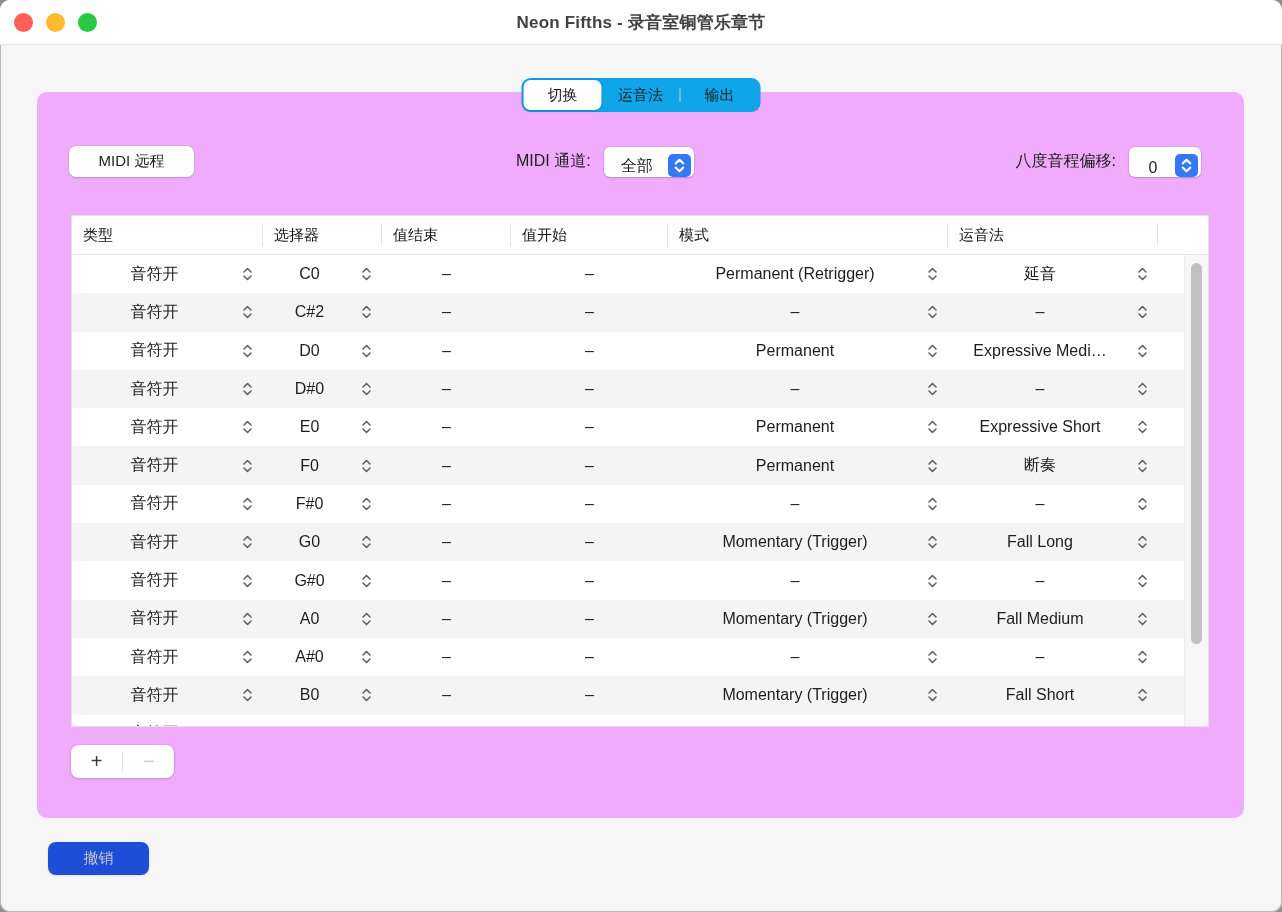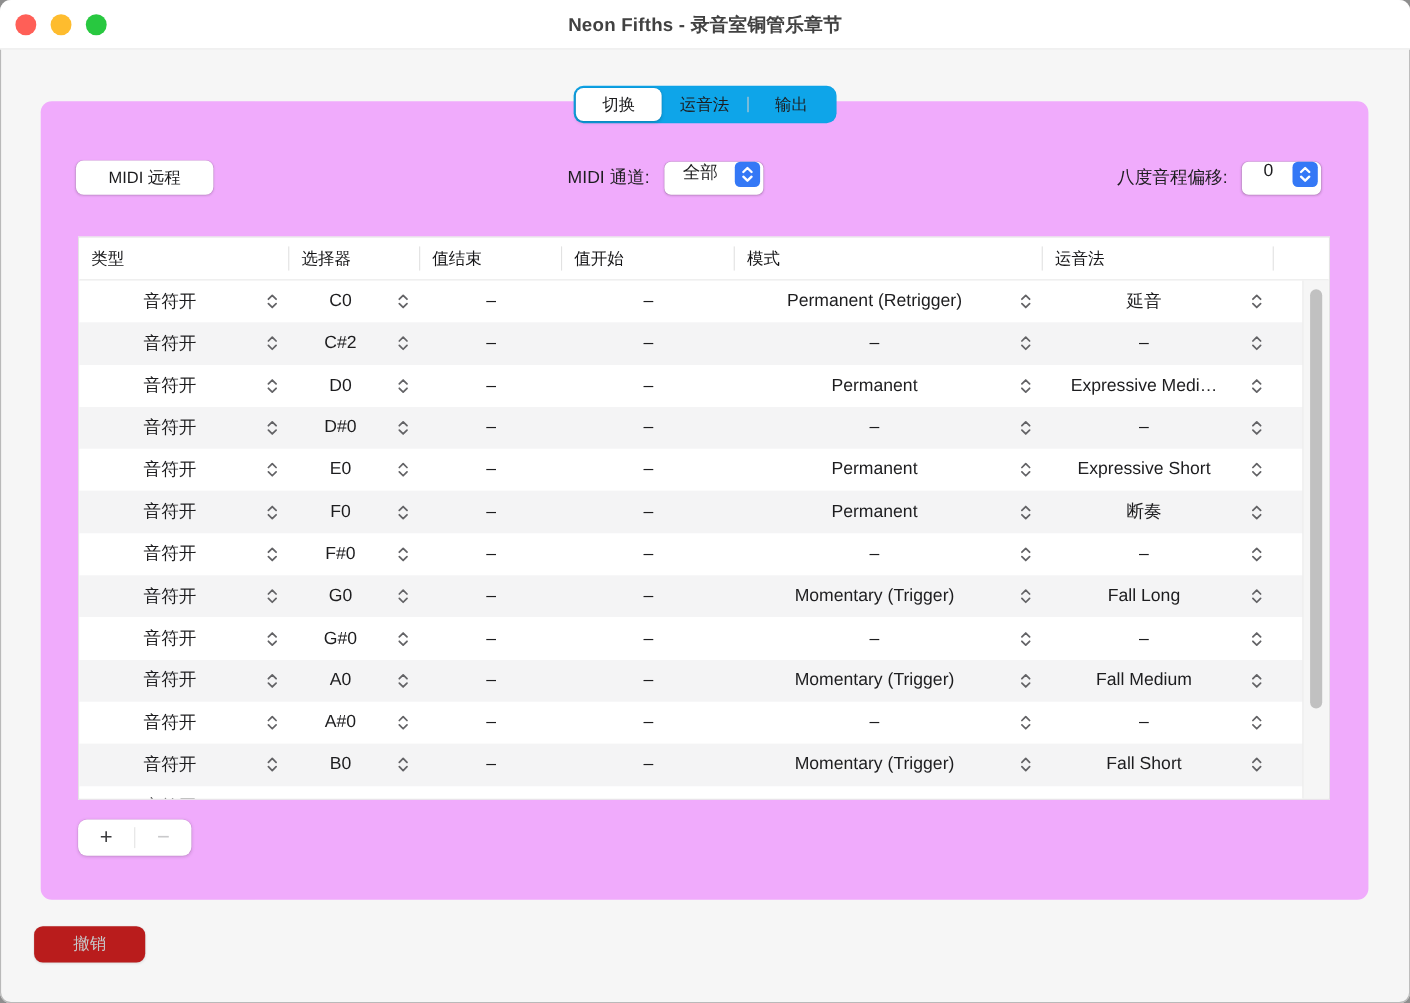--- a/index.html
+++ b/index.html
@@ -62,21 +62,21 @@
   .midi-remote { position:absolute; left:32px; top:54px; width:125px; height:31px; }
 
   .ctl-group { position:absolute; top:54px; height:31px; display:flex; align-items:center; gap:13px; }
   .ctl-group.channel { left:479px; }
   .ctl-group.octave  { right:43px; }
   .ctl-label { font-size:16px; color:#1d1d1f; white-space:nowrap; }
 
   .popup-btn {
     height:30px; background:#ffffff; border-radius:6px;
     box-shadow:0 0 0 0.5px rgba(0,0,0,0.12), 0 1px 2px rgba(0,0,0,0.16);
-    display:flex; align-items:flex-start;
+    display:flex; align-items:flex-end;
   }
   .popup-btn .popup-value { flex:1; text-align:center; font-size:16px; color:#1d1d1f; padding-left:2px; }
   .popup-step {
     width:23px; height:23px; margin-right:3px; flex:0 0 auto;
     background:#3478f6; border-radius:5px;
     display:flex; align-items:center; justify-content:center;
   }
   .popup-btn.channel-popup { width:90px; }
   .popup-btn.octave-popup  { width:72px; }
 
@@ -125,22 +125,22 @@
     box-shadow:0 0 0 0.5px rgba(0,0,0,0.08), 0 1px 3px rgba(0,0,0,0.15);
     display:flex; align-items:stretch;
   }
   .ar-half { flex:1; display:flex; align-items:center; justify-content:center; font-size:20px; }
   .ar-half.add    { color:#3a3a3c; }
   .ar-half.remove { color:#c9c9cb; }
   .ar-div { width:1px; background:#e3e3e3; margin:7px 0; }
 
   
   .undo-btn {
-    position:absolute; left:31px; top:797px; width:101px; height:33px;
-    background:#b91c1c; border-radius:8px;
+    position:absolute; left:48px; top:797px; width:101px; height:33px;
+    background:#1d4ed8; border-radius:8px;
     box-shadow:0 0 0 0.5px rgba(0,0,0,0.06), 0 1px 2px rgba(0,0,0,0.07);
     display:flex; align-items:center; justify-content:center;
     font-size:15px; color:#c6c6c8;
   }
 </style>
 </head>
 <body>
 
 <div class="window">
 

